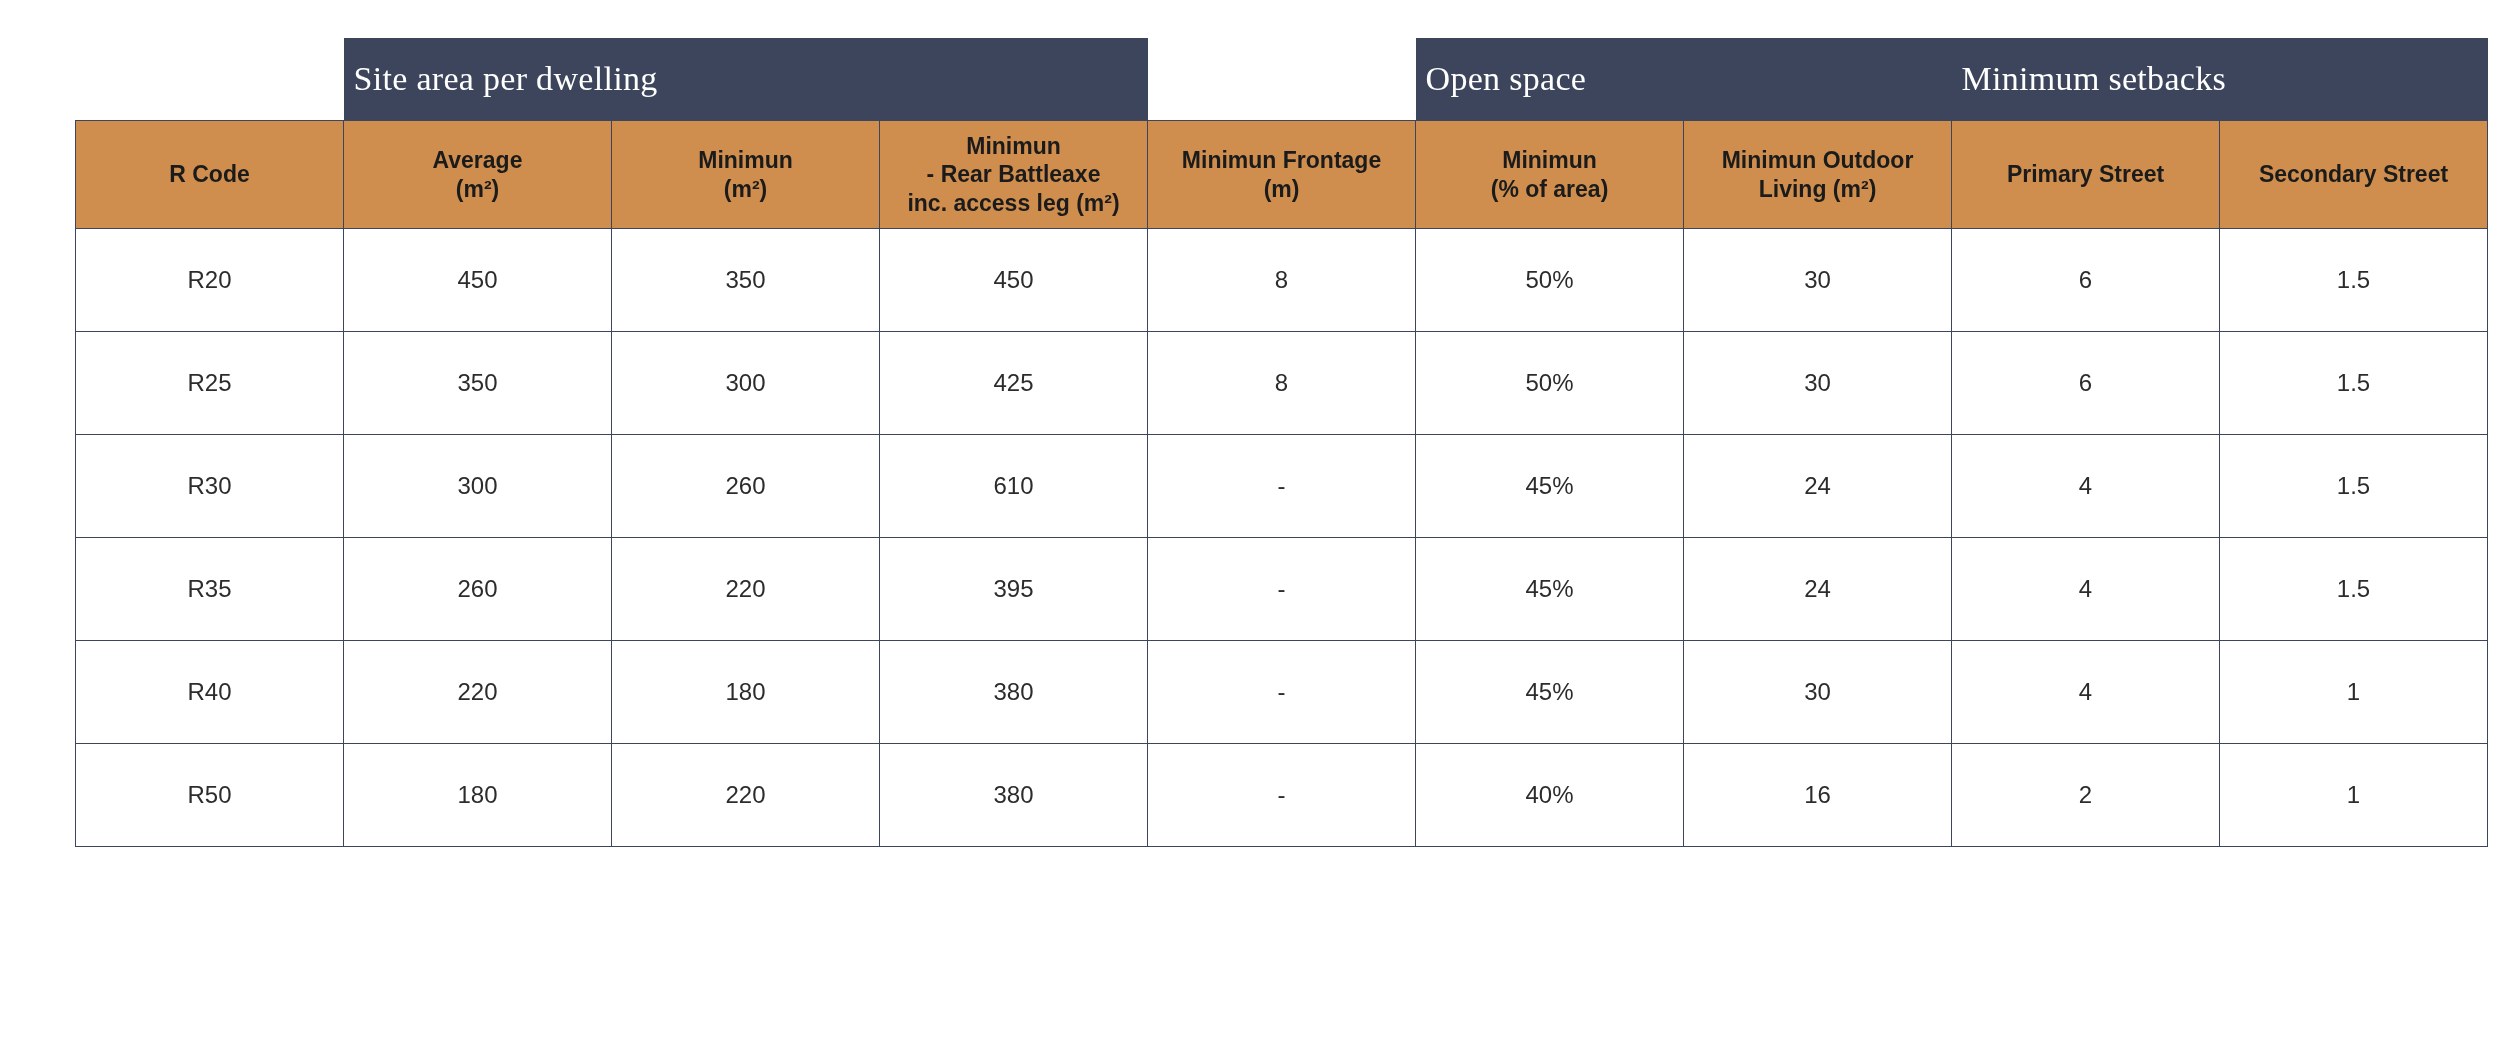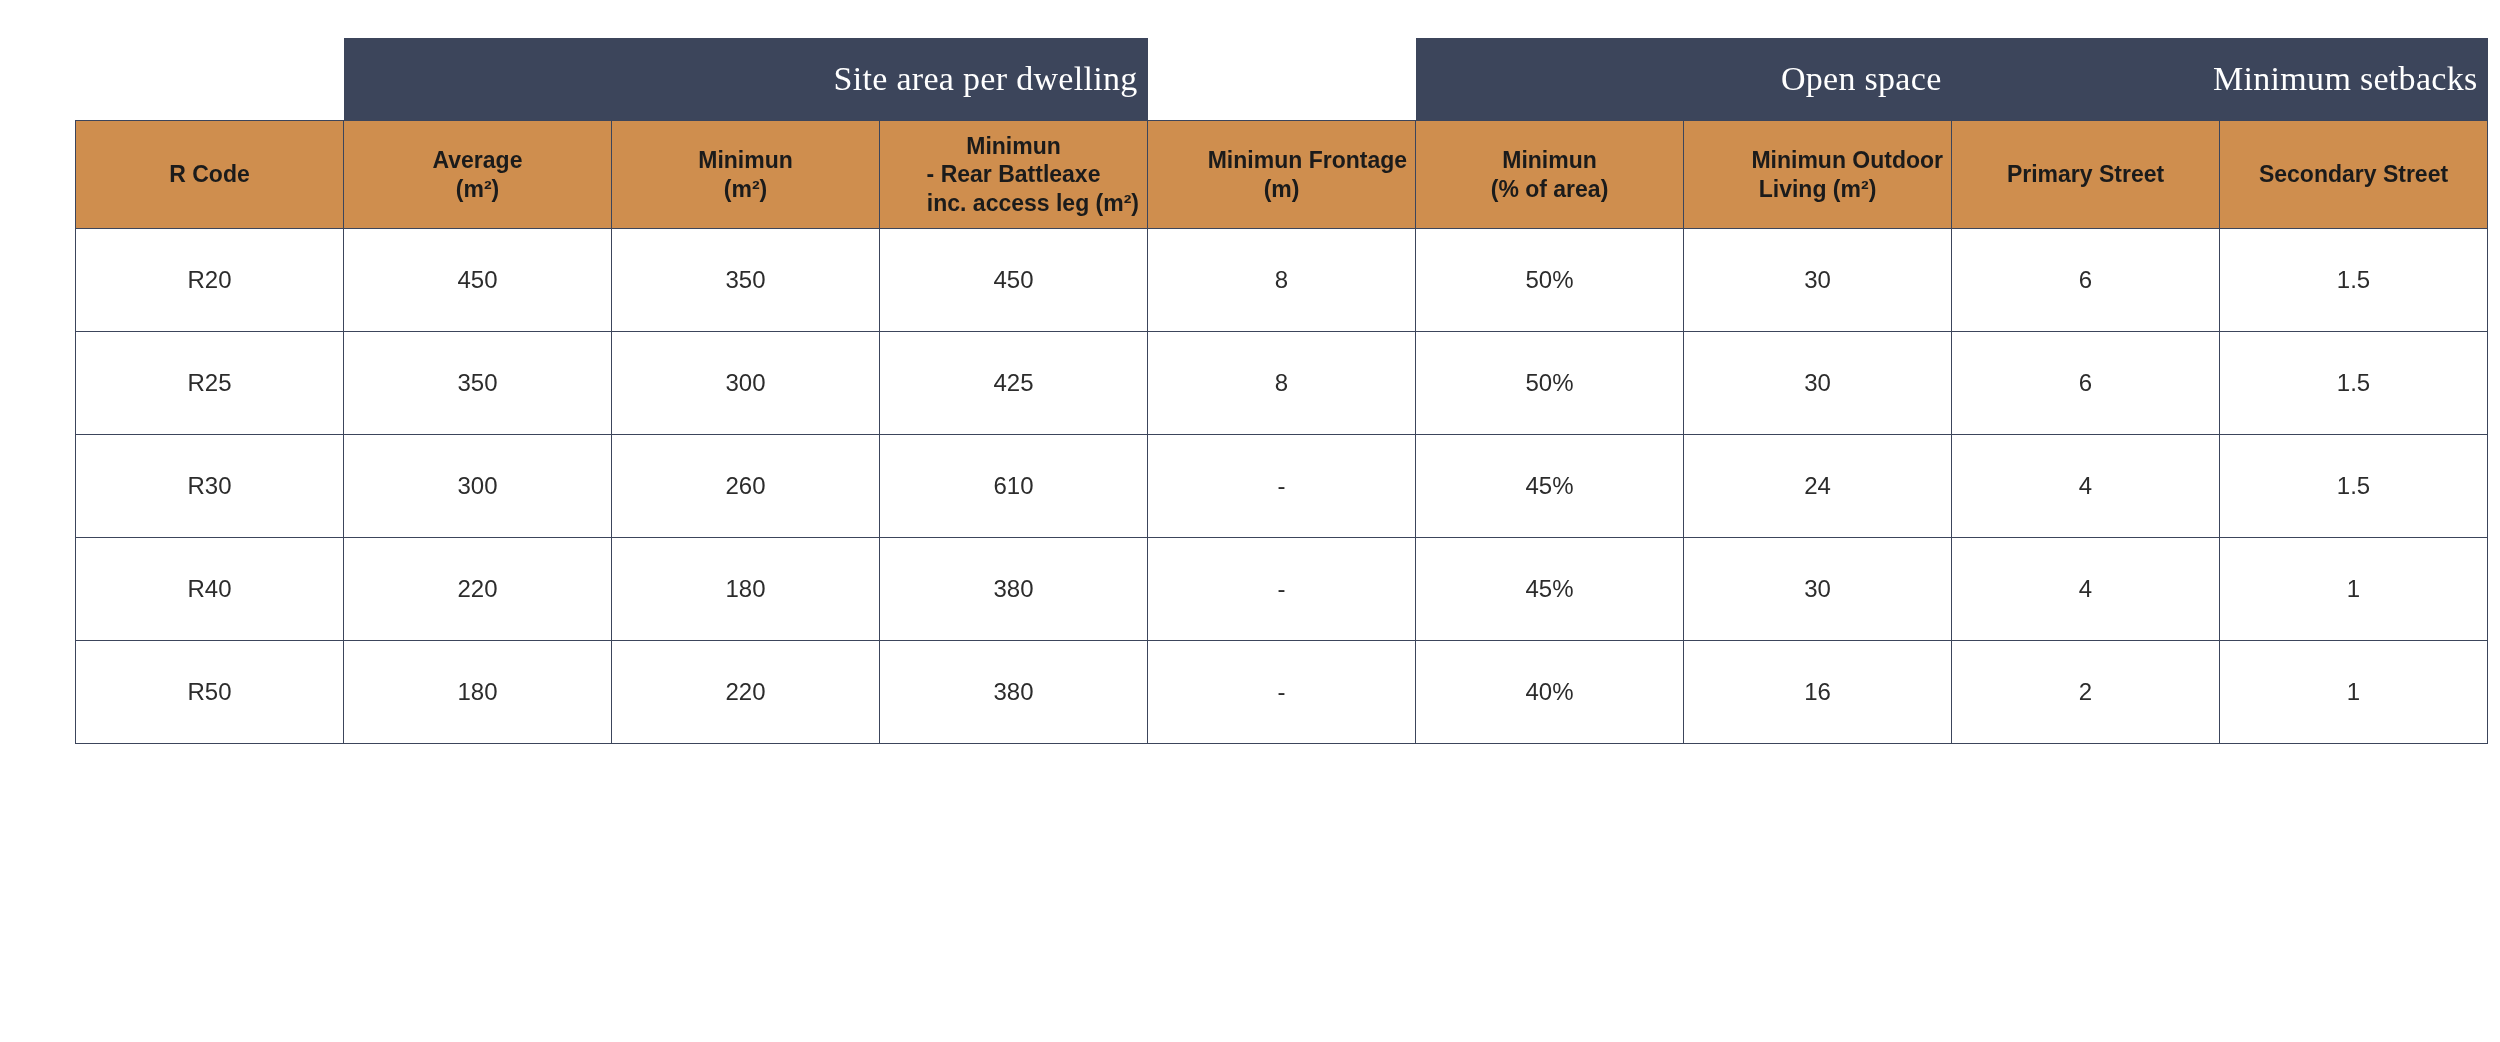--- a/index.html
+++ b/index.html
@@ -29,21 +29,21 @@
     width: 2355px;
     margin: 0;
   }
 
   
   .group-row td {
     height: 82px;
     padding: 0 10px;
     border: 0;
     vertical-align: middle;
-    text-align: right;
+    text-align: left;
     font-family: "Liberation Serif", serif;
     font-size: 34px;
     font-weight: 400;
     letter-spacing: 0.3px;
     color: #ffffff;
     background: #3c455b;
   }
   .group-row td.blank {
     background: #ffffff;
   }
@@ -80,21 +80,21 @@
   
   col.c0 { width: 268px; }
   col.c1 { width: 268px; }
   col.c2 { width: 268px; }
   col.c3 { width: 268px; }
   col.c4 { width: 268px; }
   col.c5 { width: 268px; }
   col.c6 { width: 268px; }
   col.c7 { width: 268px; }
   col.c8 { width: 268px; }
-  .nowrap { white-space: nowrap; text-align: right; }
+  .nowrap { white-space: nowrap; }
 </style>
 </head>
 <body>
 
 <div class="sheet">
   <table class="rcode-table">
     <colgroup>
       <col class="c0">
         <col class="c1">
         <col class="c2">
@@ -178,20 +178,31 @@
         <td>300</td>
         <td>260</td>
         <td>610</td>
         <td>-</td>
         <td>45%</td>
         <td>24</td>
         <td>4</td>
         <td>1.5</td>
       </tr>
       <tr>
+        <td>R35</td>
+        <td>260</td>
+        <td>220</td>
+        <td>395</td>
+        <td>-</td>
+        <td>45%</td>
+        <td>24</td>
+        <td>4</td>
+        <td>1.5</td>
+      </tr>
+      <tr>
         <td>R40</td>
         <td>220</td>
         <td>180</td>
         <td>380</td>
         <td>-</td>
         <td>45%</td>
         <td>30</td>
         <td>4</td>
         <td>1</td>
       </tr>

